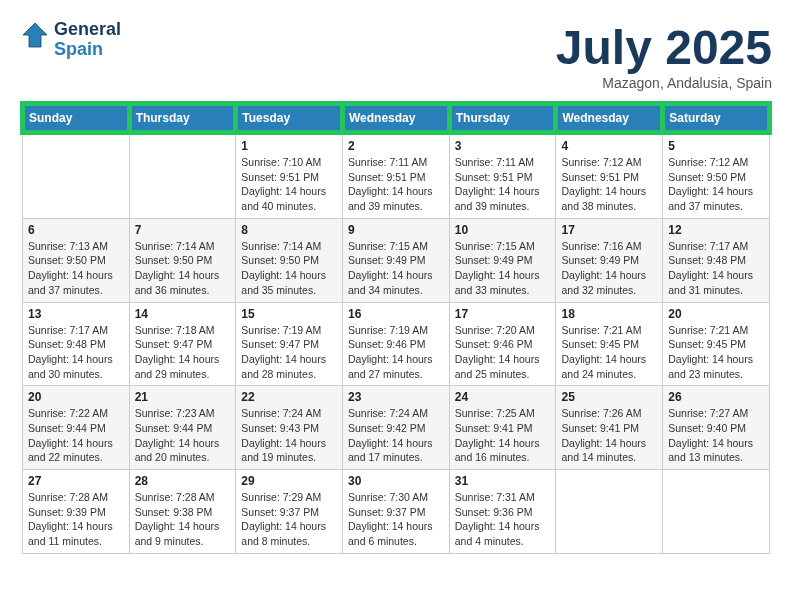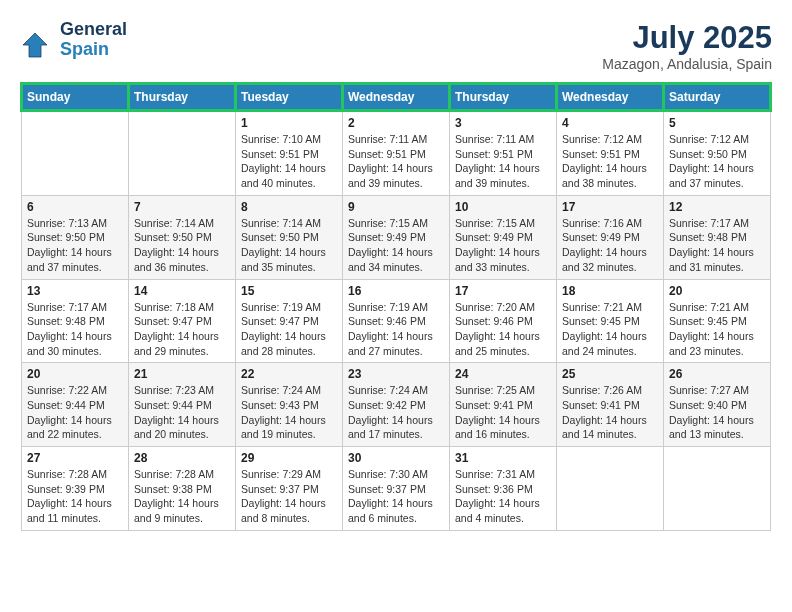--- a/index.html
+++ b/index.html
@@ -11,58 +11,58 @@
       padding: 20px;
     }
     .header {
       display: flex;
       justify-content: space-between;
       align-items: flex-start;
       margin-bottom: 10px;
     }
     .logo {
       display: flex;
-      align-items: flex-end;
-      gap: 10px;
+      align-items: flex-start;
+      gap: 4px;
     }
     .logo-text {
       font-size: 18px;
       font-weight: bold;
       color: #1a3a5c;
       line-height: 1.1;
     }
     .logo-icon {
       width: 30px;
       height: 30px;
     }
     .title-block {
       text-align: right;
     }
     .month-year {
-      font-size: 31px;
+      font-size: 48px;
       color: #1a3a5c;
       font-weight: bold;
     }
     .location {
       font-size: 14px;
       color: #555;
     }
     .calendar {
       width: 100%;
       border-collapse: collapse;
       font-size: 11px;
     }
     .calendar th {
       background: #2980b9;
       color: #fff;
       padding: 5px 4px;
       text-align: left;
       font-size: 12px;
       font-weight: bold;
-      border: 3px solid #22c55e;
+      border: 5px solid #22c55e;
     }
     .calendar td {
       border: 1px solid #ccc;
       vertical-align: top;
       padding: 4px 5px;
       width: 107px;
       min-height: 80px;
       background: #fff;
     }
     .calendar tr:nth-child(even) td {

